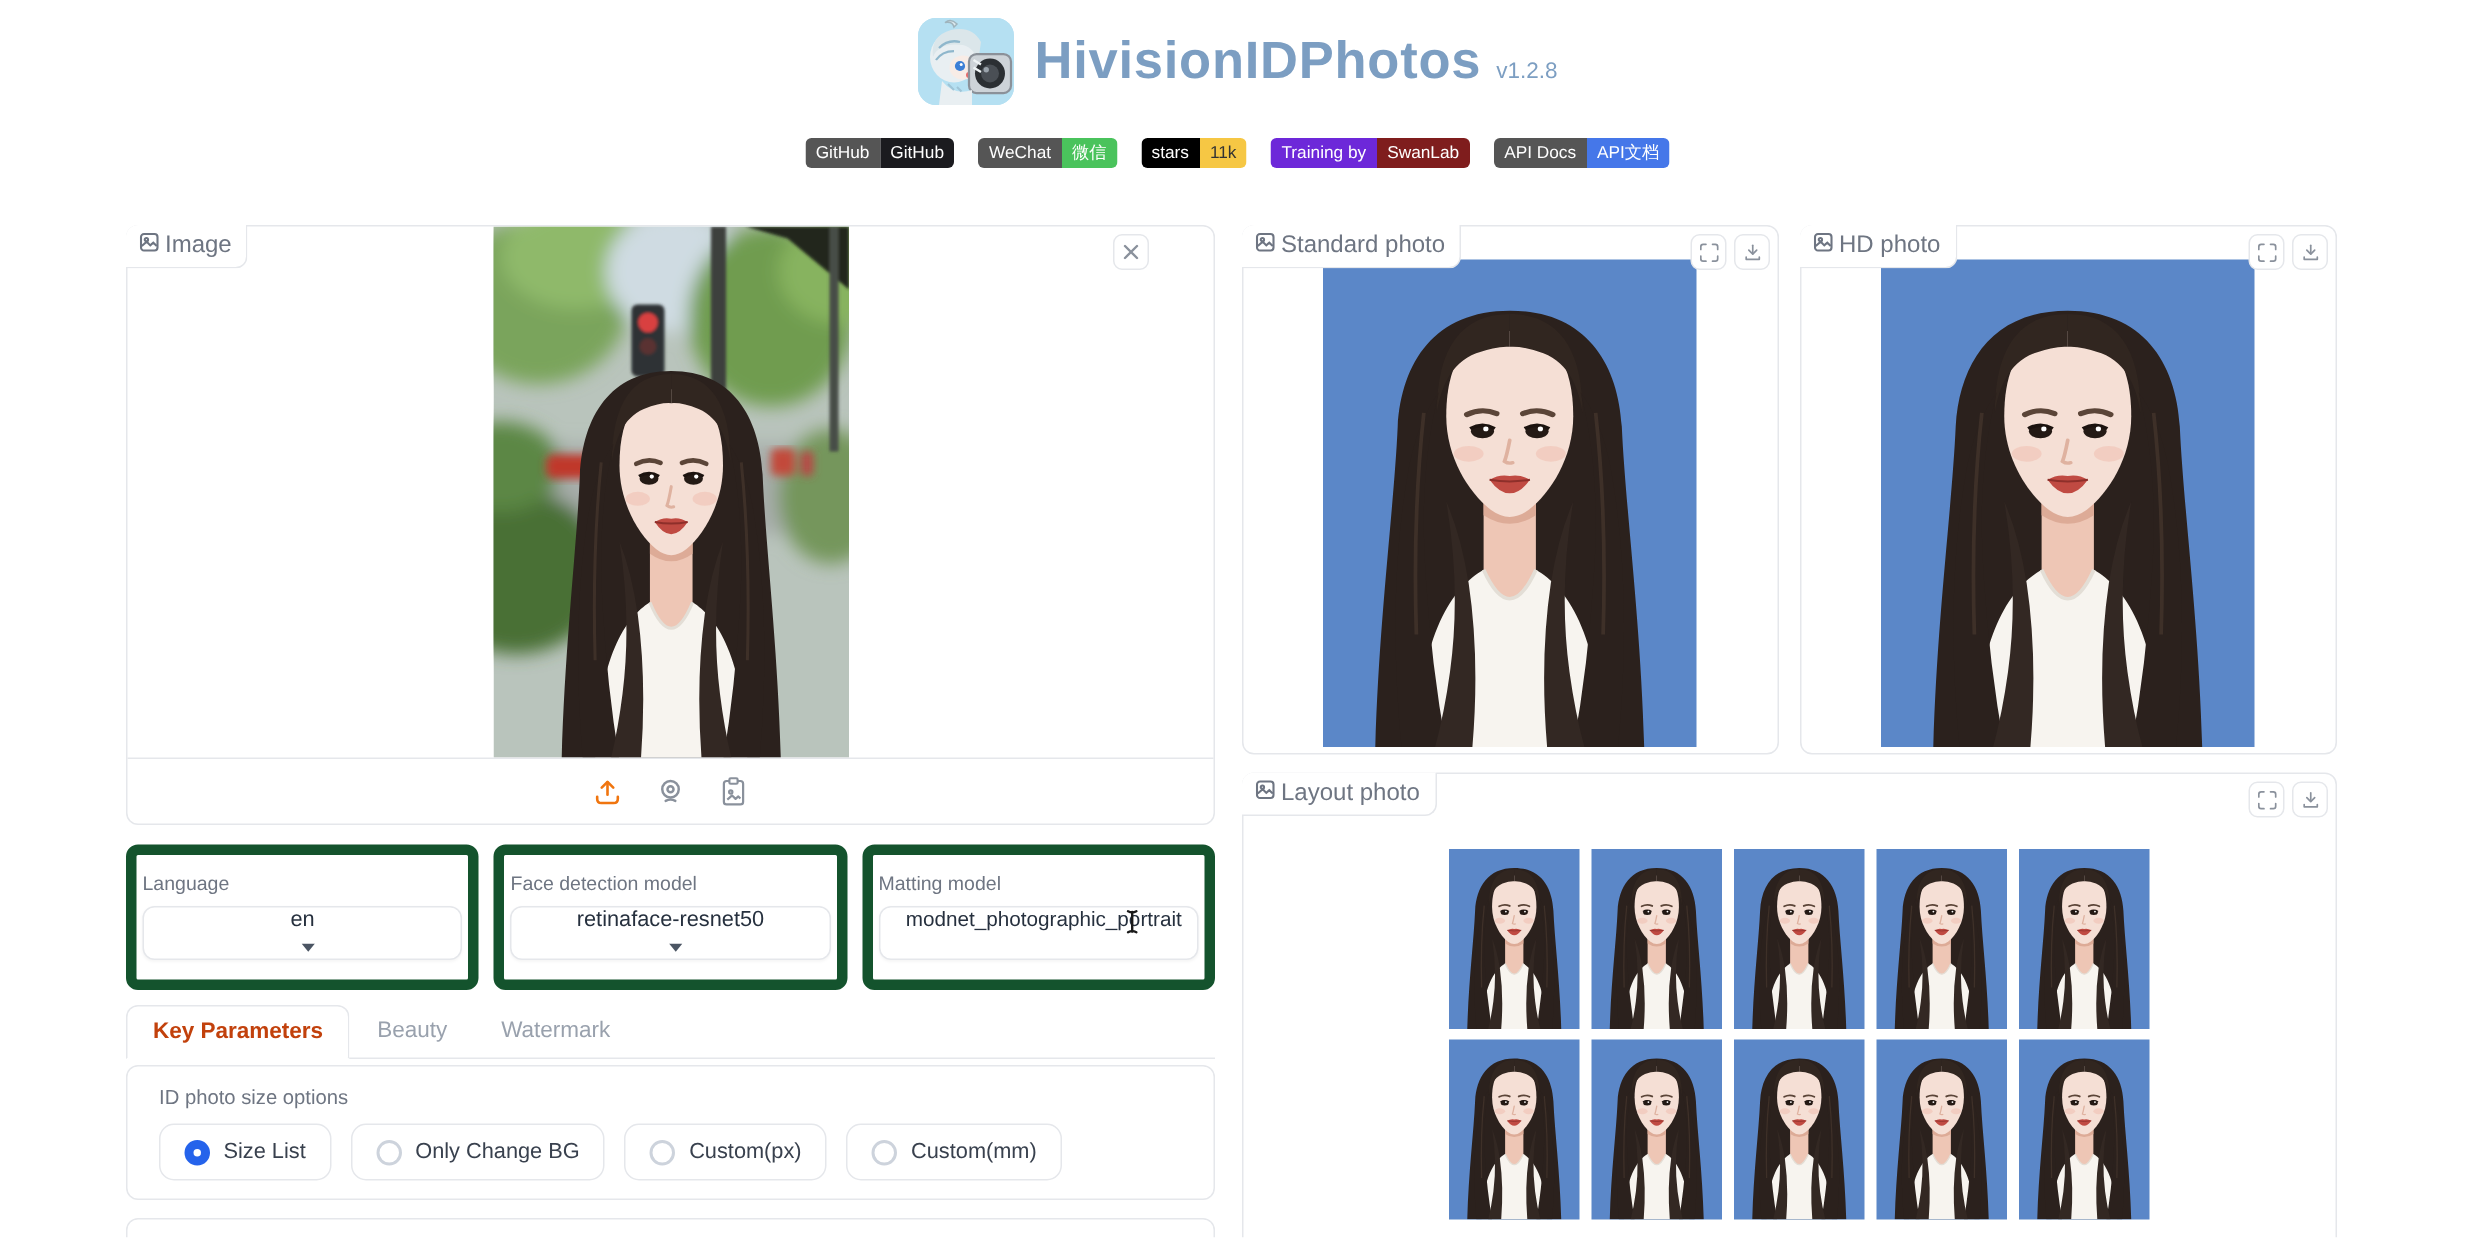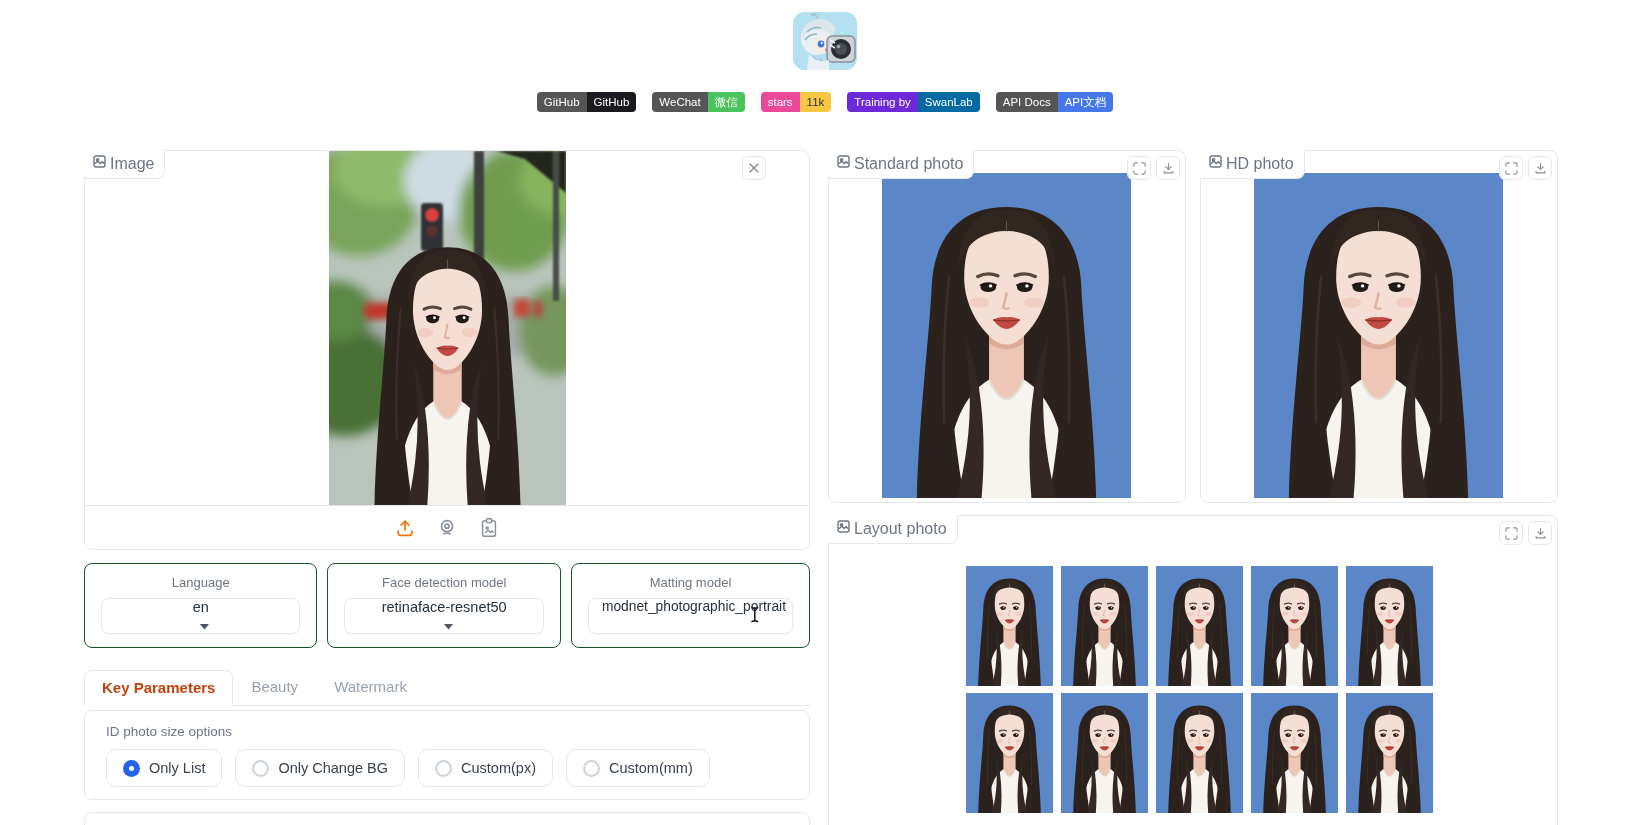--- a/index.html
+++ b/index.html
@@ -37,21 +37,21 @@
   .image-area { position:absolute; left:0; top:0; right:0; bottom:44px;
     display:flex; justify-content:center; overflow:hidden; }
   .street-photo { width:237px; height:356px; }
   .image-footer { position:absolute; left:0; right:0; bottom:0; height:44px;
     border-top:1px solid #e5e7eb; display:flex; align-items:center; justify-content:center; gap:20px; }
   .footer-icon { width:22px; height:22px; color:#8a919c; cursor:pointer; display:flex; align-items:center; justify-content:center; }
   .footer-icon.upload { color:#f0750f; }
 
   
   .selector-row { position:absolute; left:84px; top:563px; width:726px; display:flex; gap:10px; }
-  .selector-panel { flex:1; border:1px solid #14532d; border-radius:8px; background:#fff; padding:11px 16px 13px;text-align:center; }
+  .selector-panel { flex:1; border:7px solid #14532d; border-radius:8px; background:#fff; padding:11px 4px 13px; }
   .selector-label { font-size:13px; color:#6e7582; margin-bottom:8px; }
   .select-box { position:relative; height:36px; border:1px solid #e5e7eb; border-radius:8px; background:#fff;
     box-shadow:0 1px 2px rgba(0,0,0,.04); display:flex; align-items:center; justify-content:space-between;
     padding:0 13px; font-size:14.5px; color:#26303e; cursor:pointer; white-space:nowrap; overflow:hidden;flex-direction:column; }
   .select-box .chev { flex:0 0 auto; margin-left:8px; color:#4b5563; }
   .select-box.no-chev { padding-right:6px; font-size:13.8px; }
 
   
   .tabs-row { position:absolute; left:84px; top:668px; width:726px; height:38px;
     display:flex; align-items:flex-end; border-bottom:1px solid #e5e7eb; }
@@ -184,38 +184,42 @@
         <circle cx="34" cy="38" r="2" fill="#e86a6a"></circle>
         <rect x="34" y="24" width="28" height="26" rx="5" fill="#cdd3d8" stroke="#8b9199" stroke-width="1.5"></rect>
         <circle cx="48" cy="37" r="10" fill="#2b2f33"></circle>
         <circle cx="48" cy="37" r="6" fill="#4a4f55"></circle>
         <circle cx="45.5" cy="34.5" r="1.8" fill="#9aa3ab"></circle>
         <path d="M37,28 L42,31 M37,33 L42,36" stroke="#eef3f5" stroke-width="1.6"></path>
         <path d="M16,42 Q24,52 36,48 L36,58 L14,58 Z" fill="#e9eff2"></path>
         <path d="M20,44 L24,48 M26,46 L29,49" stroke="#9fc4d6" stroke-width="1.4"></path>
       </svg>
     </div>
+    <div class="title-wrap">
+      <span class="app-title">HivisionIDPhotos</span>
+      <span class="app-version">v1.2.8</span>
+    </div>
   </div>
 
   <div class="badge-row">
     <a class="badge">
       <span class="seg" style="background-color: rgb(85, 85, 85);">GitHub</span>
       <span class="seg" style="background-color: rgb(27, 27, 31); color: rgb(255, 255, 255);">GitHub</span>
     </a>
     <a class="badge">
       <span class="seg" style="background-color: rgb(85, 85, 85);">WeChat</span>
       <span class="seg" style="background-color: rgb(74, 195, 92); color: rgb(255, 255, 255);">微信</span>
     </a>
     <a class="badge">
-      <span class="seg" style="background-color: #ec4899;">stars</span>
+      <span class="seg" style="background-color: #000000;">stars</span>
       <span class="seg" style="background-color: rgb(246, 199, 68); color: rgb(51, 51, 51);">11k</span>
     </a>
     <a class="badge">
       <span class="seg" style="background-color: #6d28d9;">Training by</span>
-      <span class="seg" style="background-color: #0369a1; color: rgb(255, 255, 255);">SwanLab</span>
+      <span class="seg" style="background-color: #7f1d1d; color: rgb(255, 255, 255);">SwanLab</span>
     </a>
     <a class="badge">
       <span class="seg" style="background-color: rgb(85, 85, 85);">API Docs</span>
       <span class="seg" style="background-color: rgb(69, 119, 233); color: rgb(255, 255, 255);">API文档</span>
     </a>
   </div>
 
   <div class="panel image-panel">
     <div class="panel-label">
       <span>
@@ -334,21 +338,21 @@
     <div class="tab active">Key Parameters</div>
     <div class="tab">Beauty</div>
     <div class="tab">Watermark</div>
   </div>
 
   <div class="group-box">
     <div class="group-label">ID photo size options</div>
     <div class="radio-row">
       <label class="radio-chip selected">
         <span class="radio-circle"></span>
-        <span>Only List</span>
+        <span>Size List</span>
       </label>
       <label class="radio-chip">
         <span class="radio-circle"></span>
         <span>Only Change BG</span>
       </label>
       <label class="radio-chip">
         <span class="radio-circle"></span>
         <span>Custom(px)</span>
       </label>
       <label class="radio-chip">

